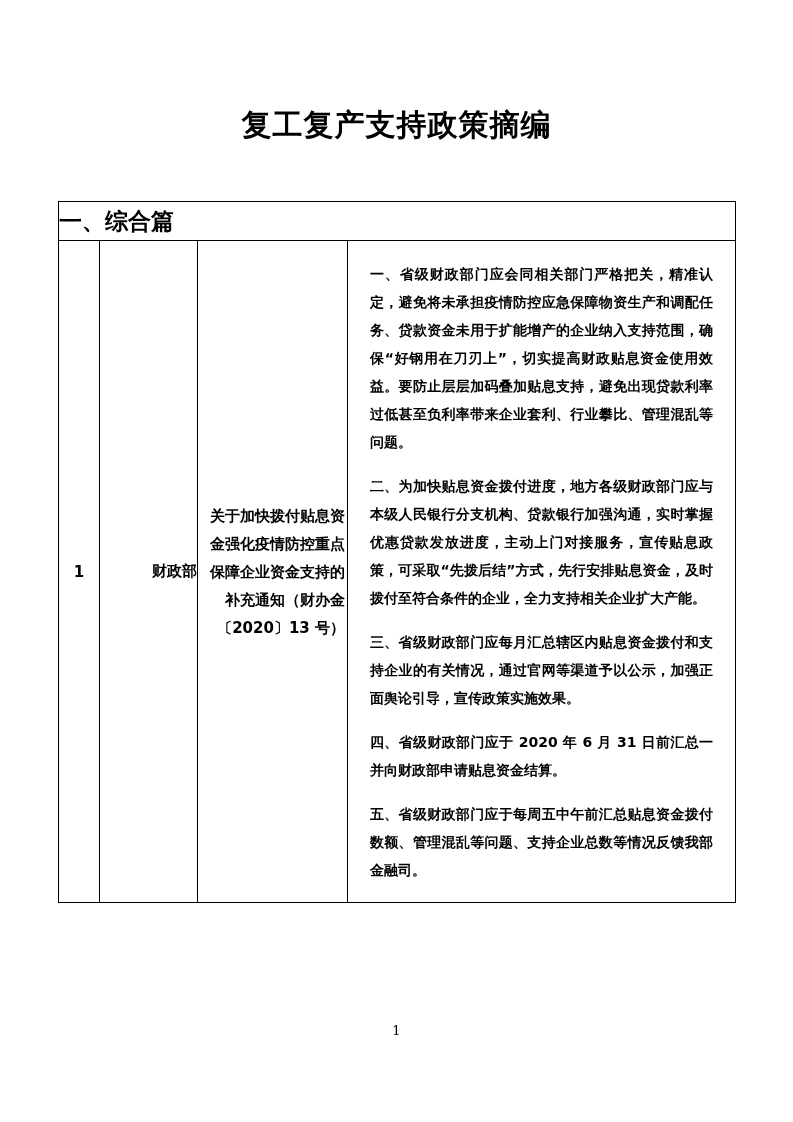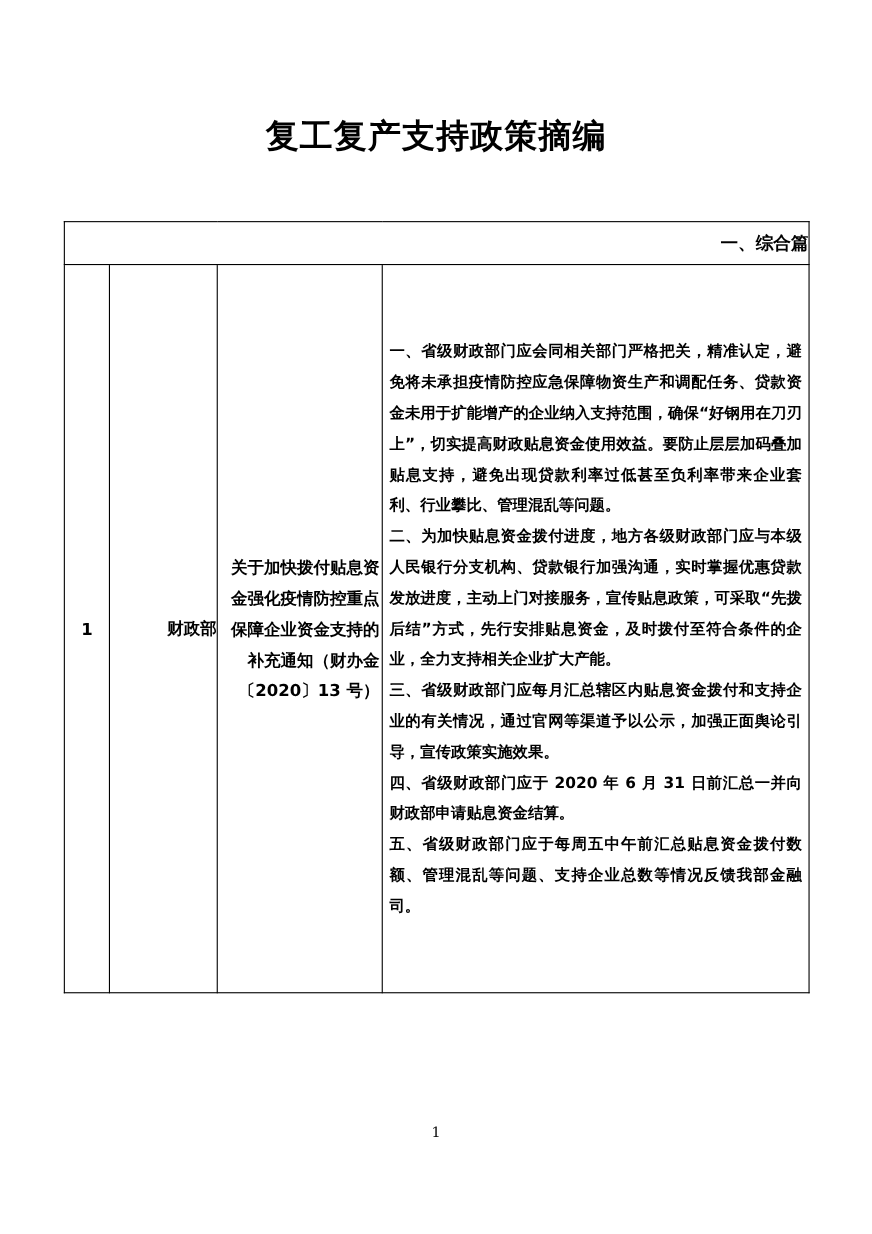--- a/index.html
+++ b/index.html
@@ -70,27 +70,27 @@
     padding-right: 2px;
     font-size: 15px;
     line-height: 28px;
     white-space: pre-line;
   }
   td.cell-content {
     padding: 0 6px;
     font-size: 14px;
   }
   td.cell-content p {
-    margin: 0;
+    margin: 16px;
     text-align: justify;
     line-height: 28px;
   }
   td.section-cell {
-    text-align: right;
-    font-size: 16px;
+    text-align: left;
+    font-size: 23px;
     line-height: 24px;
   }
   .page-number {
     position: absolute;
     top: 1023px;
     left: 0;
     width: 793px;
     text-align: center;
     font-size: 13px;
     font-family: "DejaVu Serif", serif;

